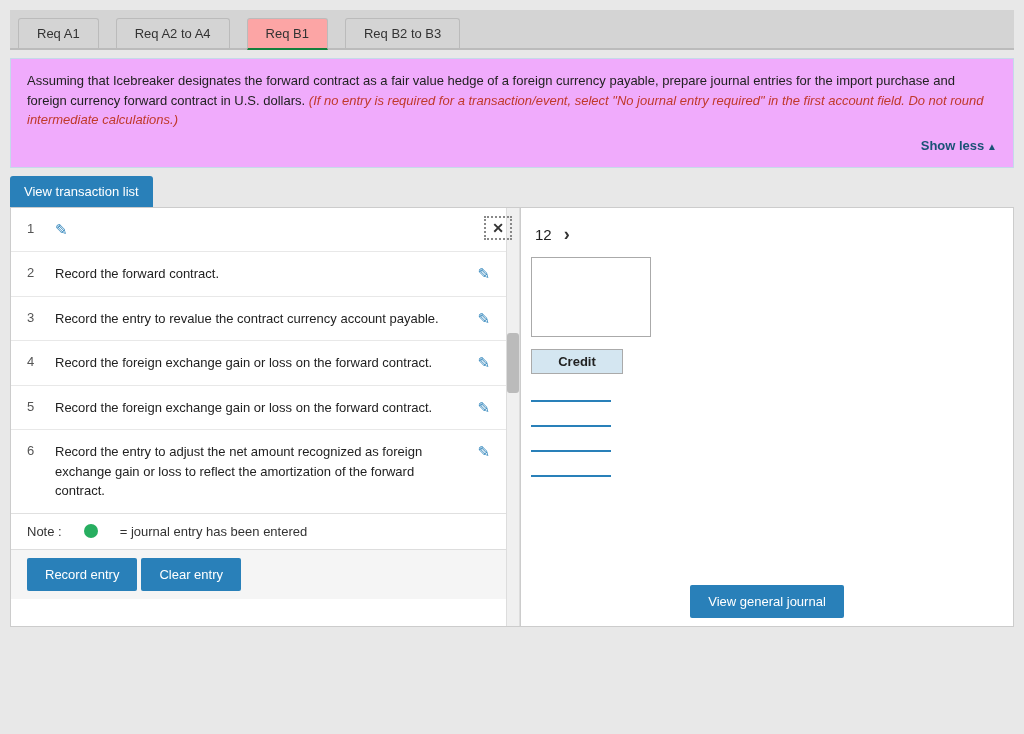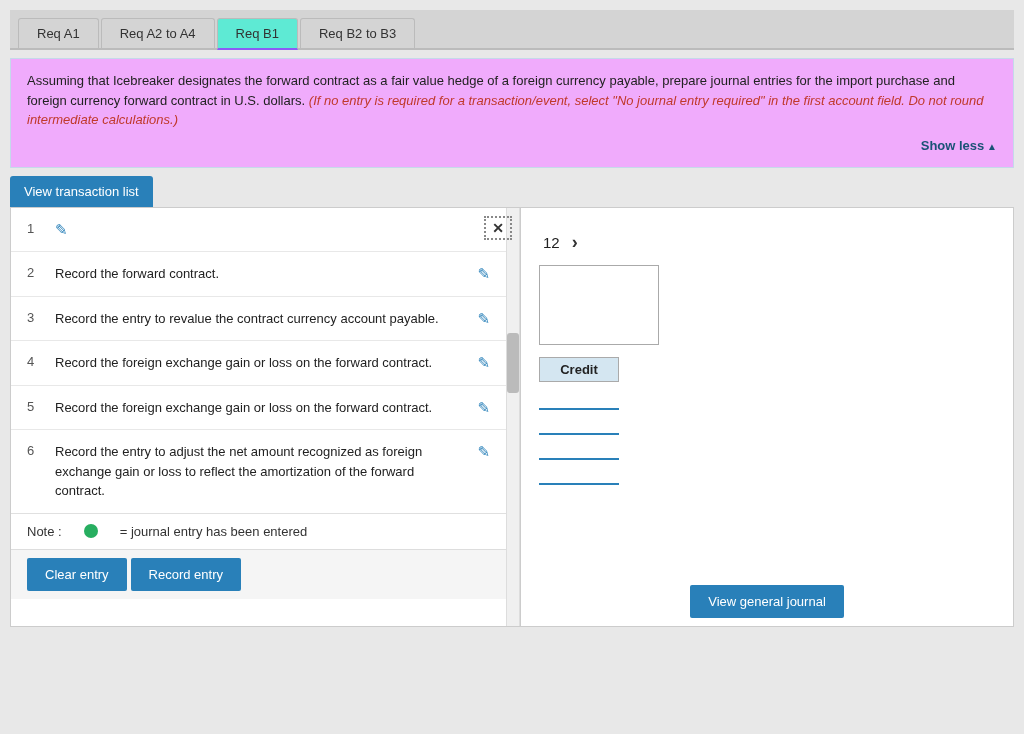--- a/index.html
+++ b/index.html
@@ -16,35 +16,35 @@
       padding: 10px;
     }
 
     
     .tabs-bar {
       display: flex;
       background: #d4d4d4;
       border-bottom: 2px solid #bbb;
       padding-top: 8px;
       padding-left: 8px;
-      gap: 2px;
+      gap: 17px;
     }
     .tab {
       padding: 7px 18px;
       background: #d4d4d4;
       border: 1px solid #bbb;
       border-bottom: none;
       cursor: pointer;
       font-size: 13px;
       color: #333;
       border-radius: 3px 3px 0 0;
     }
     .tab.active {
-      background: #5eead4;
-      border-bottom: 2px solid #8b5cf6;
+      background: #fca5a5;
+      border-bottom: 2px solid #15803d;
       margin-bottom: -2px;
       font-weight: 500;
     }
 
     
     .instruction-box {
       background: #f0abfc;
       border: 1px solid #c5d9ea;
       padding: 12px 16px;
       margin: 8px 0;
@@ -180,21 +180,21 @@
       font-size: 13px;
       cursor: pointer;
       border-radius: 2px;
     }
 
     
     .right-panel {
       flex: 1;
       display: flex;
       flex-direction: column;
-      padding: 10px;
+      padding: 2px;
       position: relative;
     }
 
     
     .nav-row {
       display: flex;
       align-items: center;
       justify-content: flex-start;
       gap: 12px;
       padding: 8px 4px 12px 4px;
@@ -221,21 +221,21 @@
 
     
     .credit-label {
       background: #d4e6f1;
       border: 1px solid #aaa;
       text-align: center;
       padding: 4px 10px;
       font-size: 13px;
       font-weight: bold;
       color: #222;
-      width: 80px;
+      width: 92px;
       margin-bottom: 6px;
     }
 
     
     .credit-inputs {
       display: flex;
       flex-direction: column;
       gap: 3px;
     }
     .credit-input-row {
@@ -345,22 +345,22 @@
               </div>
             </div>
 
           <div class="note-row">
             <span>Note :</span>
             <span class="green-dot"></span>
             <span>= journal entry has been entered</span>
           </div>
 
           <div class="action-buttons">
+            <button class="btn-blue">Record entry</button>
             <button class="btn-blue">Clear entry</button>
-            <button class="btn-blue">Record entry</button>
           </div>
 
         </div>
 
         <div class="scroll-divider">
           <div class="scroll-thumb"></div>
         </div>
       </div>
     </div>
 

